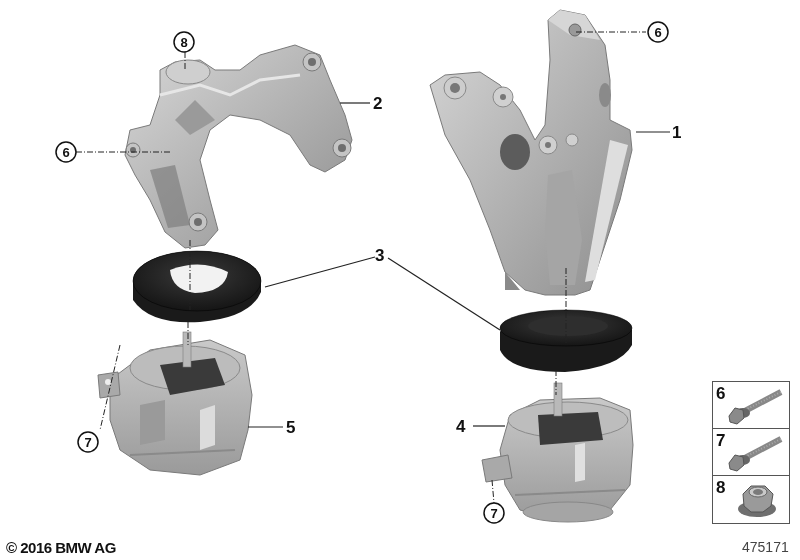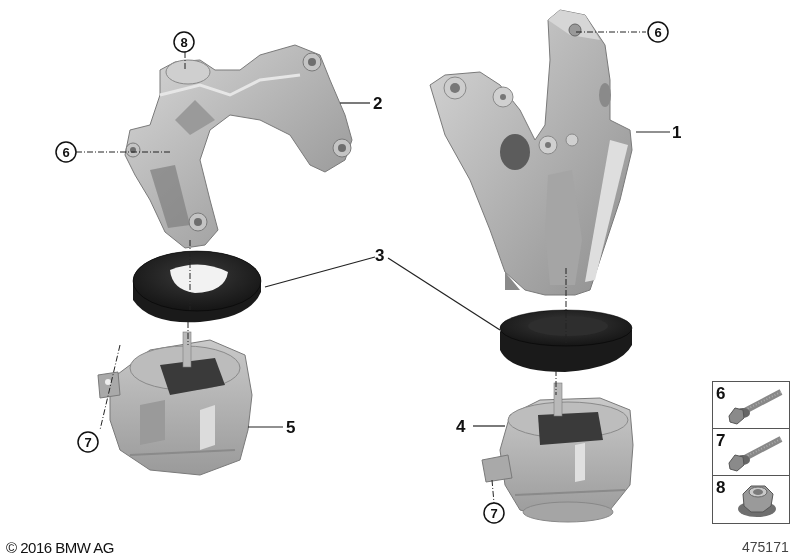--- a/index.html
+++ b/index.html
@@ -1,20 +1,20 @@
 <!DOCTYPE html>
 <html><head>
 <meta charset="utf-8">
 <style>
   html, body { margin:0; padding:0; background:#ffffff; }
   body { width:800px; height:560px; position:relative; overflow:hidden; font-family:"Liberation Sans", sans-serif; }
   #diagram { position:absolute; left:0; top:0; width:800px; height:560px; }
   .callout-num { font-family:"Liberation Sans", sans-serif; font-weight:bold; font-size:17px; fill:#111; }
   .circ-num { font-family:"Liberation Sans", sans-serif; font-weight:bold; font-size:13px; fill:#111; }
-  .copyright { position:absolute; left:6px; top:539px; font-size:15px; font-weight:normal; color:#111; letter-spacing:-0.5px; }
+  .copyright { position:absolute; left:6px; top:539px; font-size:15px; font-weight:bold; color:#111; letter-spacing:-0.5px; }
   .imgnum { position:absolute; left:742px; top:539px; font-size:14px; color:#444; }
   .legend { position:absolute; left:712px; top:381px; width:76px; height:141px; border:1px solid #555; background:#fff; }
   .legend-cell { position:absolute; left:0; width:76px; height:47px; border-bottom:1px solid #555; box-sizing:border-box; }
   .legend-cell:last-child { border-bottom:none; }
   .legend-label { position:absolute; left:3px; top:2px; font-weight:bold; font-size:17px; color:#111; }
   .legend-cell svg { position:absolute; left:0; top:0; }
 </style>
 </head>
 <body>
 

